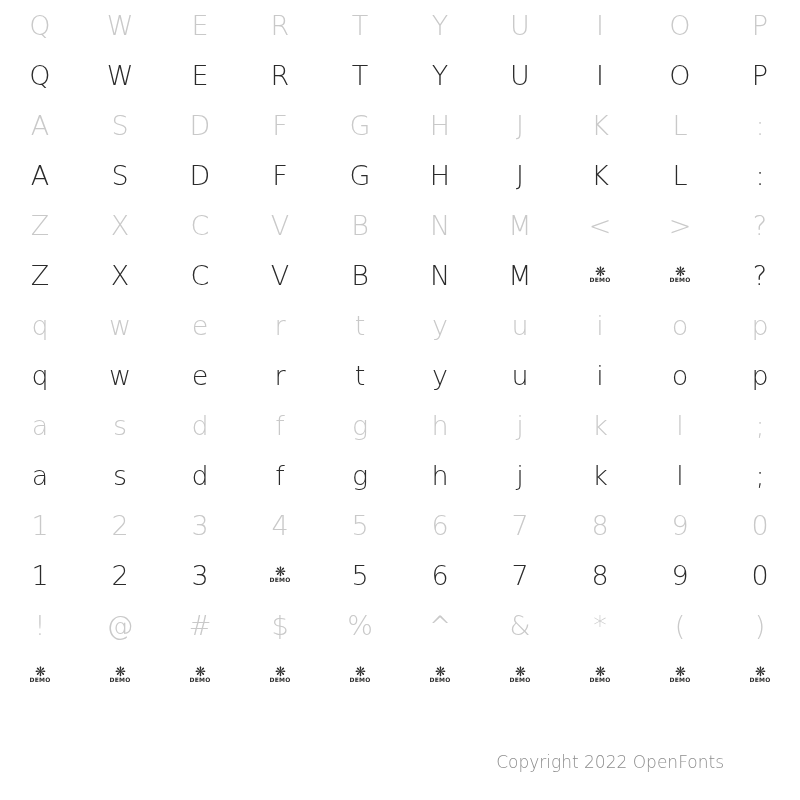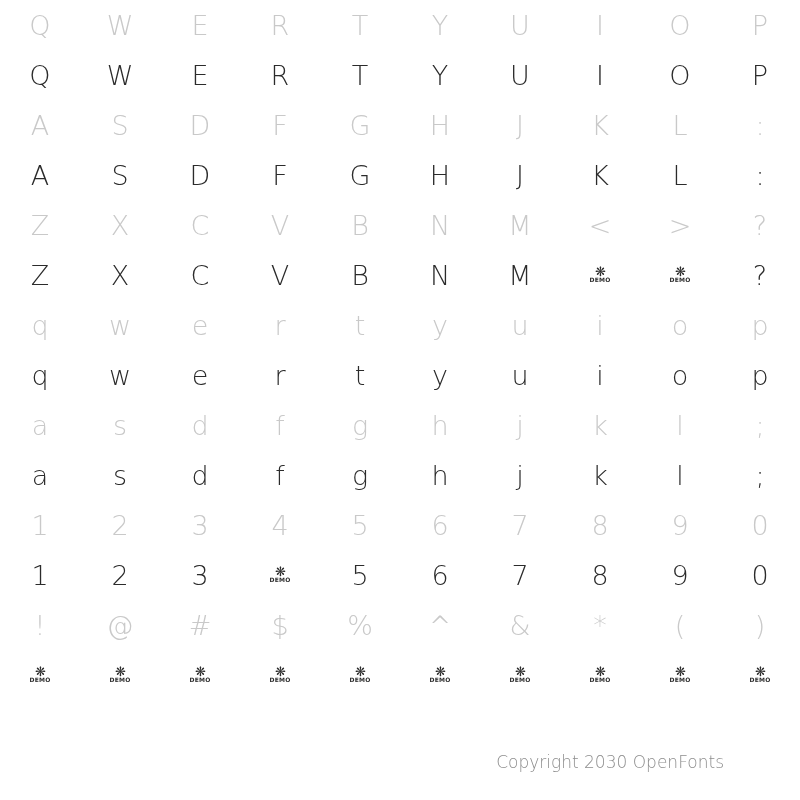--- a/index.html
+++ b/index.html
@@ -280,13 +280,13 @@
       </div>
       <div class="cell" style="color: rgb(43, 43, 43);">
         <span class="demo-glyph">
           <span class="petals">❋</span>
           <span class="demo-word">DEMO</span>
         </span>
       </div>
     </div>
 </div>
 
-<div class="copyright">Copyright 2030 OpenFonts</div>
+<div class="copyright">Copyright 2022 OpenFonts</div>
 
 </body></html>

